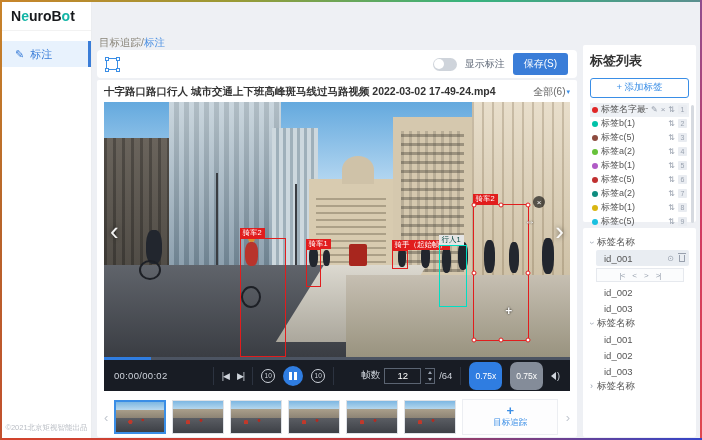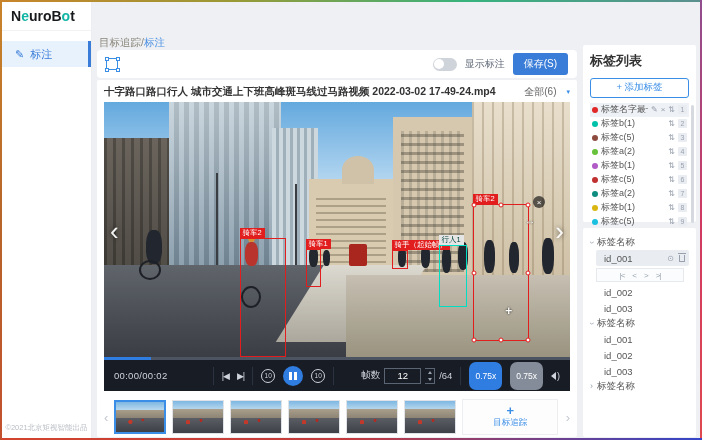--- a/index.html
+++ b/index.html
@@ -49,21 +49,21 @@
   .tc-right { margin-left:auto; display:flex; align-items:center; gap:8px; }
   .toggle { width:24px; height:13px; border-radius:7px; background:#cfd4db; position:relative; cursor:pointer; }
   .toggle::after { content:''; position:absolute; left:1.5px; top:1.5px; width:10px; height:10px; border-radius:50%; background:#fff; }
   .toggle-label { font-size:10px; color:#5f6877; }
   .save-btn { background:#3a7dd8; color:#fff; font-size:10px; padding:4px 11px; border-radius:3px; border:none; cursor:pointer; font-family:inherit; }
 
   
   .main-card { position:absolute; left:97px; top:80px; width:480px; height:357px; background:#fff; border-radius:2px; padding:5px 7px; z-index:2; }
   .title-row { display:flex; align-items:center; height:13px; margin-bottom:4px; }
   .video-title { font-size:10.5px; font-weight:bold; color:#333; white-space:nowrap; }
-  .filter { margin-left:auto; font-size:10px; color:#666; display:flex; gap:10px; align-items:center; cursor:pointer; }
+  .filter { margin-left:auto; font-size:10px; color:#666; display:flex; gap:1px; align-items:center; cursor:pointer; }
   .filter .caret-down { color:#3a8ee6; }
 
   
   .player { position:relative; width:466px; height:289px; }
   .scene { position:absolute; left:0; top:0; width:466px; height:255px; overflow:hidden; background:#9cb8c8; }
   .sky { position:absolute; left:0; top:0; right:0; height:42%; background:linear-gradient(180deg,#64a9de,#cfe6f7); }
   .bldg { position:absolute; }
   .bldg-left { left:0; top:14%; width:16%; height:56%; background:linear-gradient(#6a645c,#4e4a44); }
   .bldg-left::after { content:''; position:absolute; inset:0; background:repeating-linear-gradient(90deg, rgba(0,0,0,.25) 0 3px, transparent 3px 9px); }
   .bldg-glass { left:14%; top:0; width:24%; height:70%; background:repeating-linear-gradient(90deg,#a8bcc9 0 5px,#7d929f 5px 10px); }

